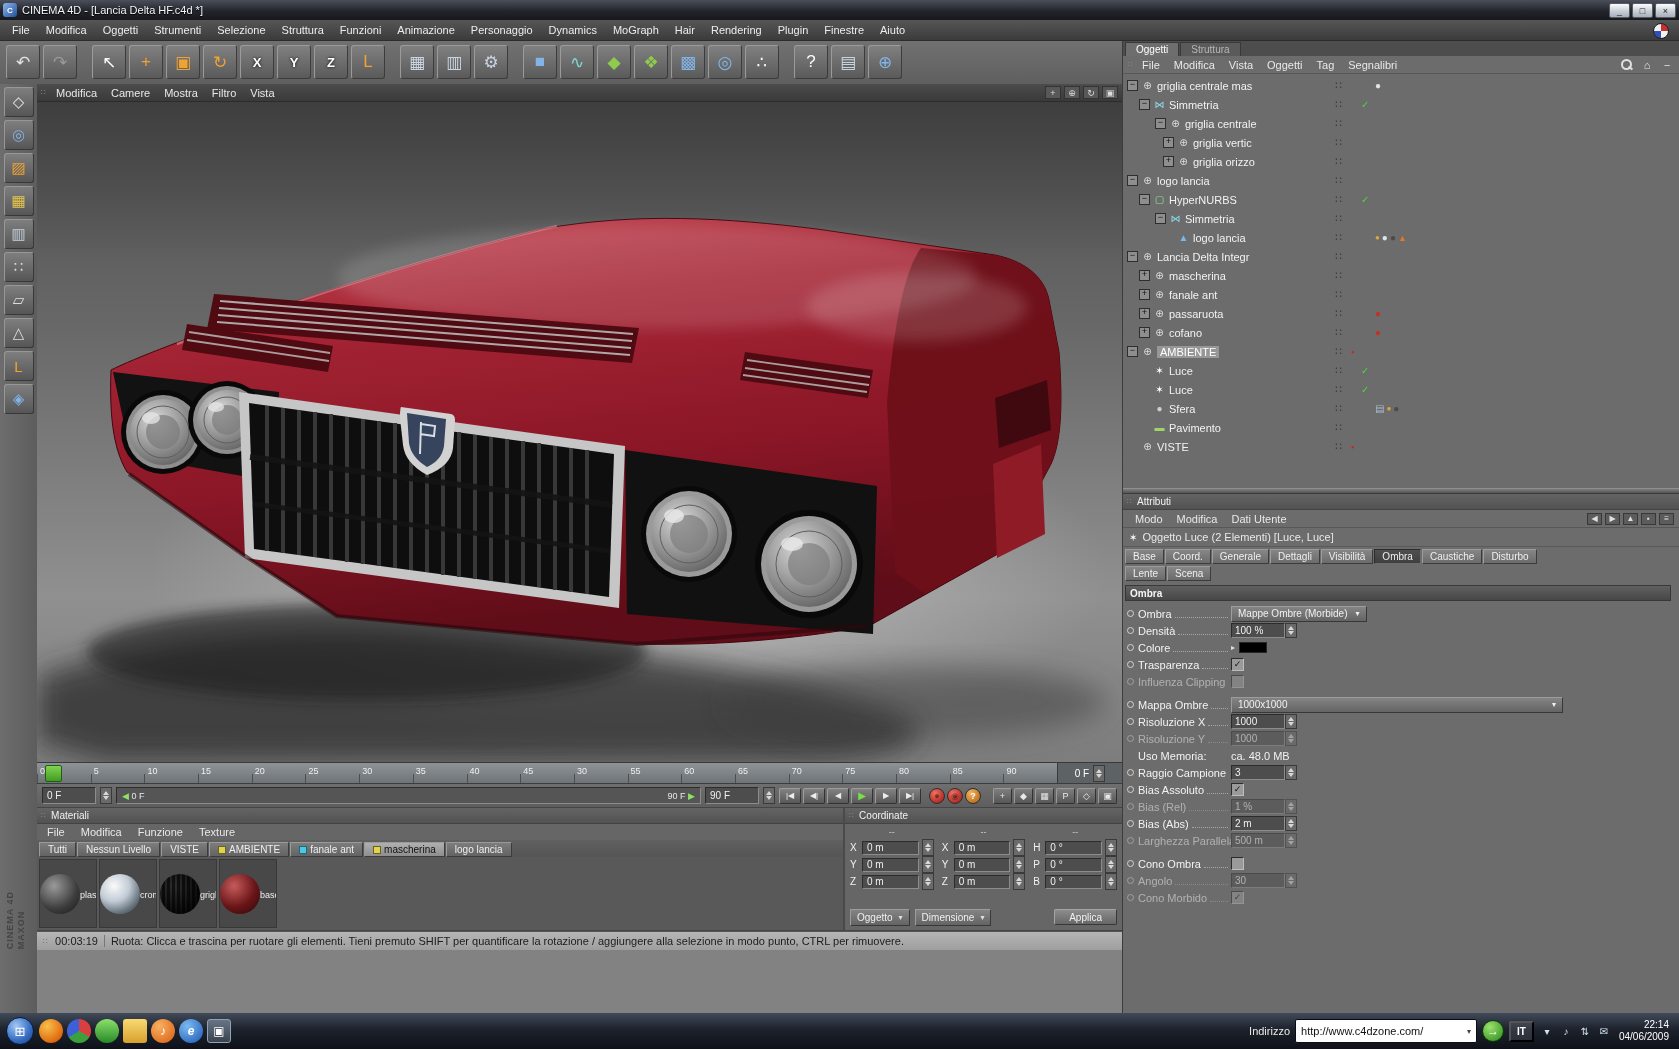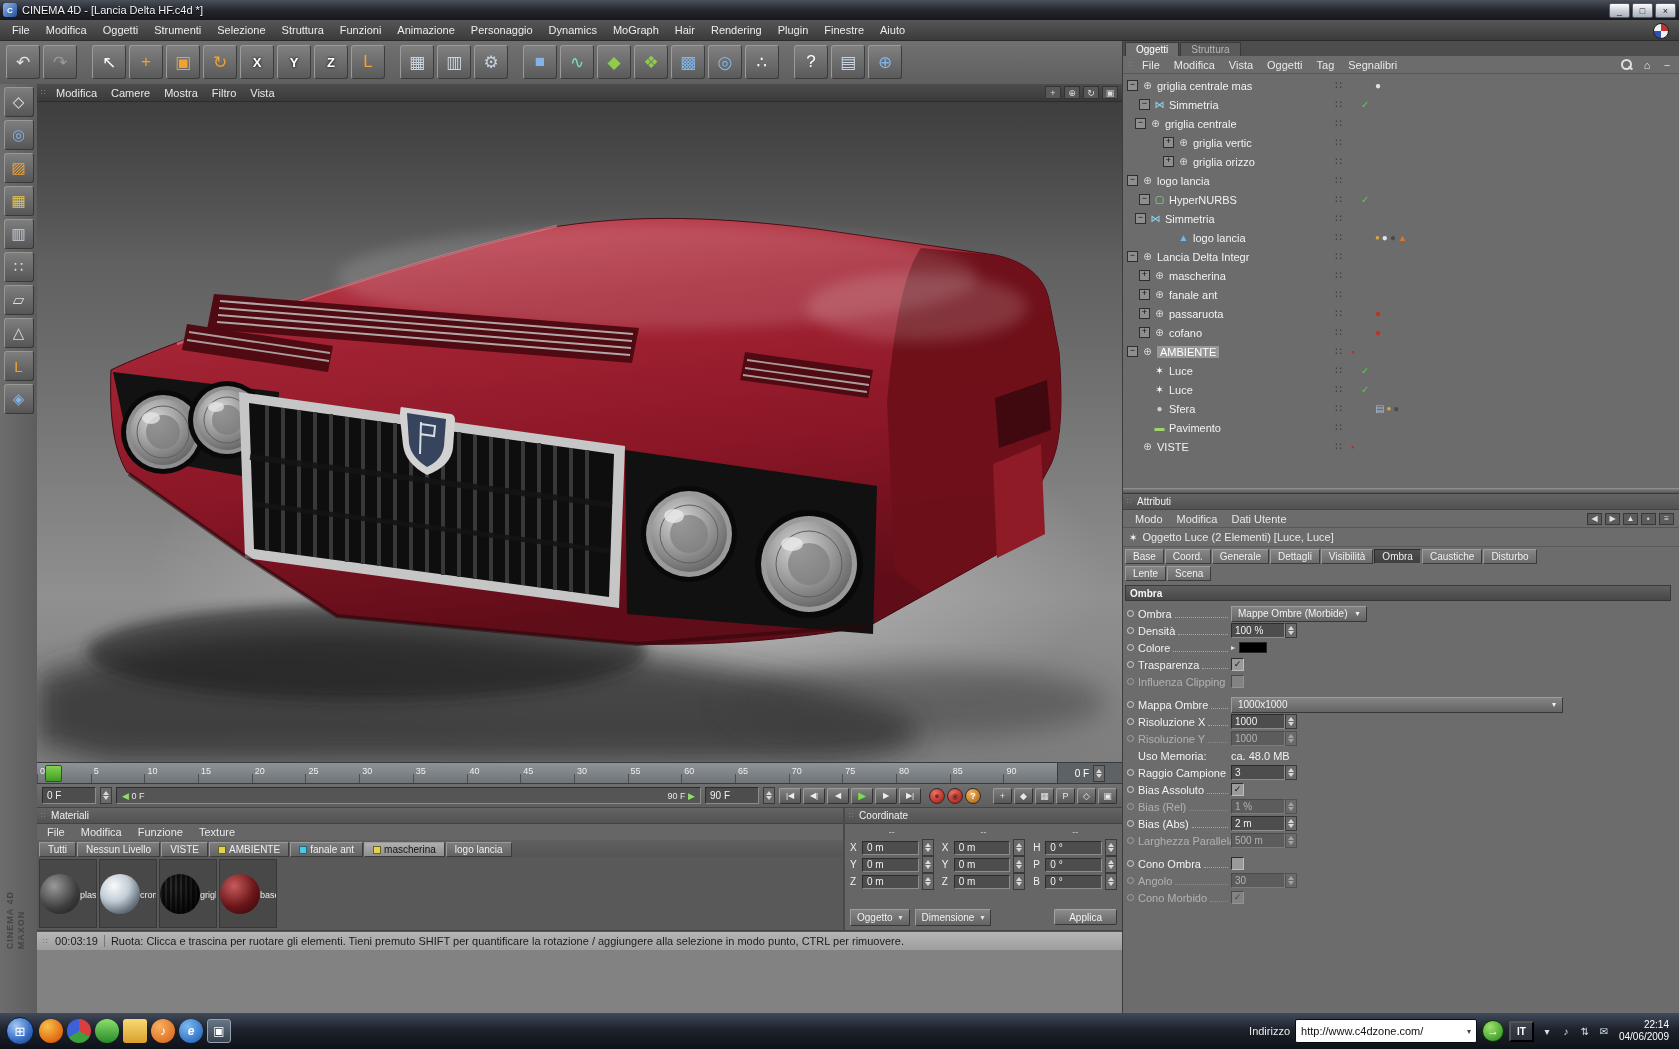--- a/index.html
+++ b/index.html
@@ -160,21 +160,21 @@
     width:14px;height:13px;display:flex;align-items:center;justify-content:center}
   .om-ic[data-name="search-icon"]::before{content:"";width:7px;height:7px;border:2px solid #e0e0e0;border-radius:50%;
     position:absolute;left:1px;top:1px}
   .om-ic[data-name="search-icon"]::after{content:"";width:5px;height:2px;background:#e0e0e0;position:absolute;
     left:8px;top:9px;transform:rotate(40deg)}
 
   .tree{height:412px;flex:none;overflow:hidden;padding-top:2px}
   .tree-row{display:flex;align-items:center;height:19px;position:relative}
   .tree-row[data-level="0"]{padding-left:4px}
   .tree-row[data-level="1"]{padding-left:16px}
-  .tree-row[data-level="2"]{padding-left:12px}
+  .tree-row[data-level="2"]{padding-left:32px}
   .tree-row[data-level="3"]{padding-left:40px}
   .expander{width:9px;height:9px;flex:none;margin-right:3px;background:#8e8e8e;border:1px solid #2e2e2e;
     color:#111;font-size:9px;line-height:7px;text-align:center}
   .expander[data-exp="none"]{visibility:hidden}
   .expander[data-exp="minus"]::before{content:"−"}
   .expander[data-exp="plus"]::before{content:"+"}
   .obj-icon{width:13px;flex:none;text-align:center;font-size:10px;margin-right:3px}
   .obj-icon[data-icon="null-object-icon"]::before{content:"⊕";color:#dcdcdc}
   .obj-icon[data-icon="symmetry-icon"]::before{content:"⋈";color:#8fd8ec}
   .obj-icon[data-icon="hypernurbs-icon"]::before{content:"▢";color:#8fe08f}

